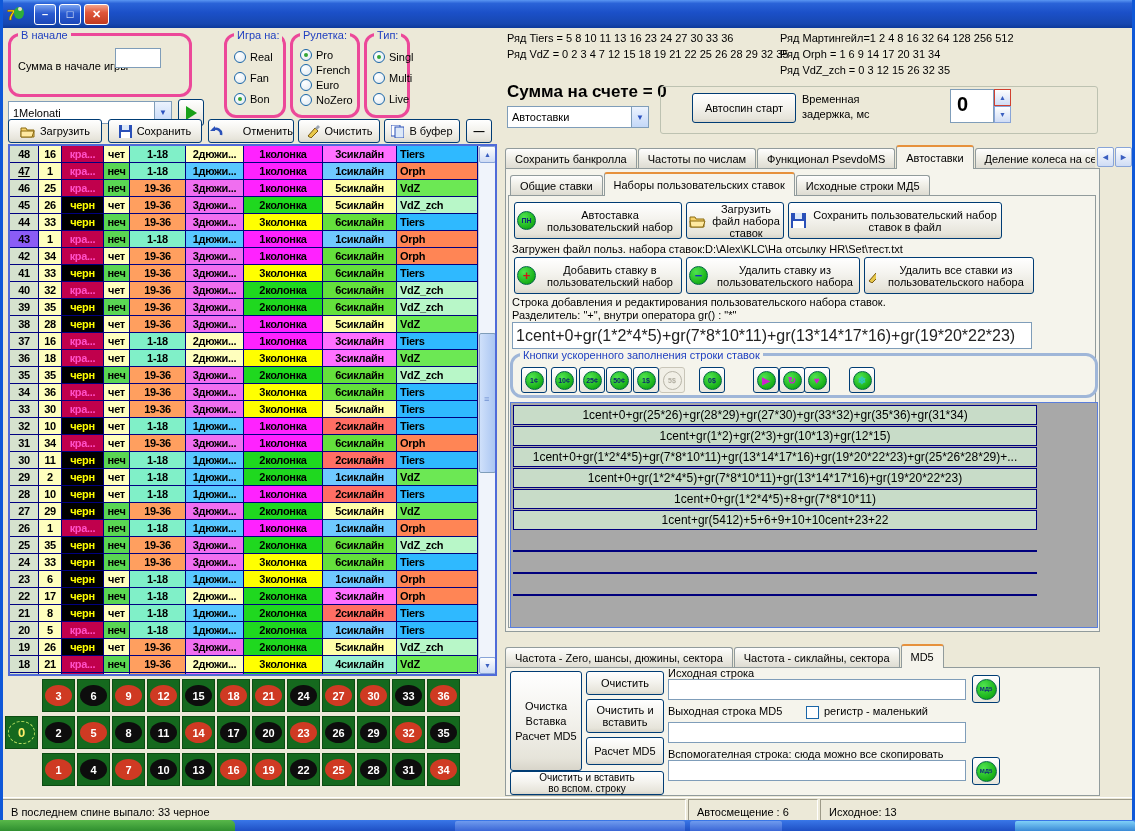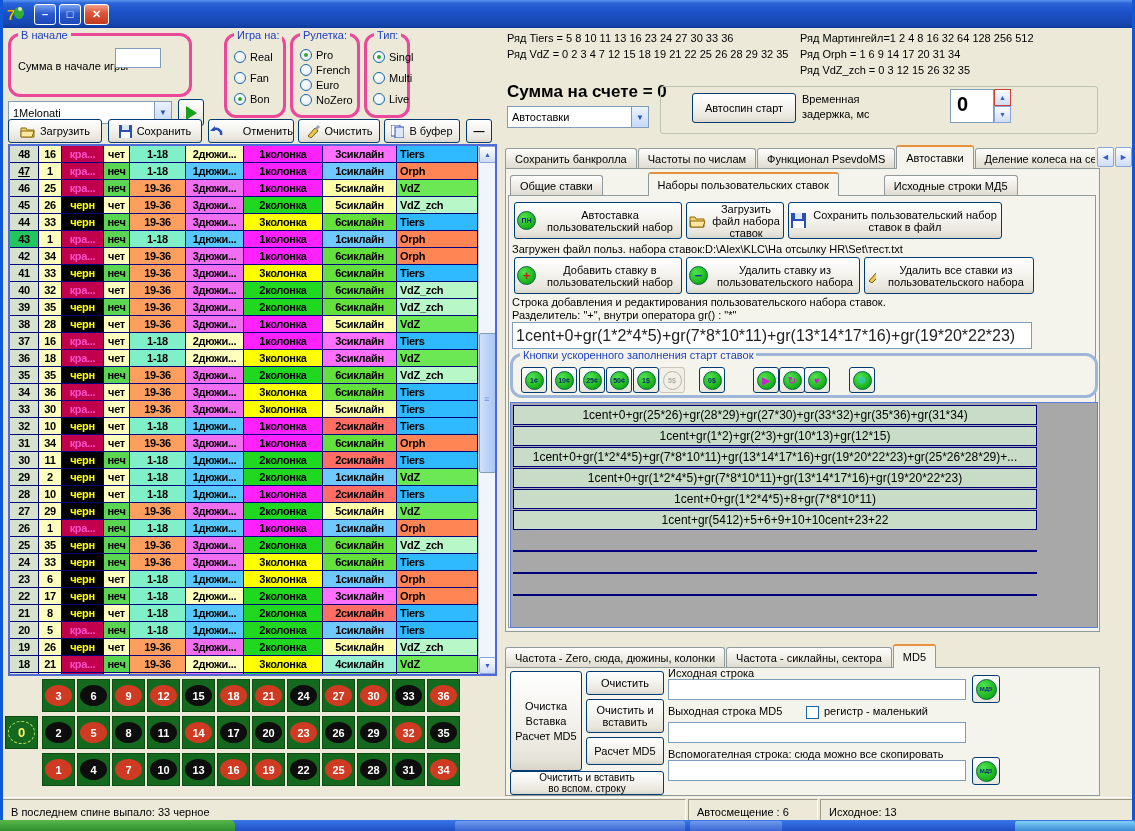--- a/index.html
+++ b/index.html
@@ -250,21 +250,21 @@
         <div class="tcell w1" style="background: rgb(255, 255, 190);">33</div>
         <div class="tcell w2" style="background: rgb(0, 0, 0); color: rgb(255, 255, 0);">черн</div>
         <div class="tcell w3" style="background: rgb(90, 214, 83);">неч</div>
         <div class="tcell w4" style="background: rgb(255, 159, 95);">19-36</div>
         <div class="tcell w5" style="background: rgb(240, 110, 240);">3дюжи...</div>
         <div class="tcell w6" style="background: rgb(255, 255, 0);">3колонка</div>
         <div class="tcell w7" style="background: rgb(100, 224, 60);">6сиклайн</div>
         <div class="tcell w8" style="background: rgb(47, 185, 255);">Tiers</div>
       </div>
       <div class="trow">
-        <div class="tcell w0" style="background: #22c55e;">43</div>
+        <div class="tcell w0" style="background: #8b5cf6;">43</div>
         <div class="tcell w1" style="background: rgb(255, 255, 190);">1</div>
         <div class="tcell w2" style="background: rgb(192, 0, 76); color: rgb(255, 80, 200);">кра...</div>
         <div class="tcell w3" style="background: rgb(90, 214, 83);">неч</div>
         <div class="tcell w4" style="background: rgb(128, 240, 200);">1-18</div>
         <div class="tcell w5" style="background: rgb(88, 200, 255);">1дюжи...</div>
         <div class="tcell w6" style="background: rgb(255, 34, 255);">1колонка</div>
         <div class="tcell w7" style="background: rgb(111, 201, 255);">1сиклайн</div>
         <div class="tcell w8" style="background: rgb(255, 133, 85);">Orph</div>
       </div>
       <div class="trow">
@@ -678,21 +678,21 @@
     </div>
   <div id="zeroCell">
       <div id="zeroRing">0</div>
     </div>
 </div>
 
 <div class="abs" style="left:507px;top:30px;">
   <div class="seriesline">Ряд Tiers = 5 8 10 11 13 16 23 24 27 30 33 36</div>
   <div class="seriesline">Ряд VdZ = 0 2 3 4 7 12 15 18 19 21 22 25 26 28 29 32 35</div>
 </div>
-<div class="abs" style="left:800px;top:30px;">
+<div class="abs" style="left:780px;top:30px;">
   <div class="seriesline">Ряд Мартингейл=1 2 4 8 16 32 64 128 256 512</div>
   <div class="seriesline">Ряд Orph = 1 6 9 14 17 20 31 34</div>
   <div class="seriesline">Ряд VdZ_zch = 0 3 12 15 26 32 35</div>
 </div>
 
 <div id="sumLabel">Сумма на счете = 0</div>
 <div class="combo" style="left:507px;top:106px;width:142px;height:22px;">
   <span class="val">Автоставки</span>
   <span class="drop">▼</span>
 </div>
@@ -710,21 +710,21 @@
     <div class="tab">Функционал PsevdoMS</div>
     <div class="tab active">Автоставки</div>
     <div class="tab">Деление колеса на сектора</div>
   </div>
 <div class="abs" style="left:1097px;top:147px;display:flex;gap:1px;">
   <div class="sbtn" style="position:static;width:17px;height:20px;font-size:9px;">◄</div>
   <div class="sbtn" style="position:static;width:17px;height:20px;font-size:9px;">►</div>
 </div>
 <div class="panel" style="left:505px;top:168px;width:595px;height:464px;"></div>
 
-<div class="tabs" style="left:510px;top:172px;width:580px;height:24px;gap:44px;">
+<div class="tabs" style="left:510px;top:172px;width:580px;height:24px;">
     <div class="tab">Общие ставки</div>
     <div class="tab active">Наборы пользовательских ставок</div>
     <div class="tab">Исходные строки МД5</div>
   </div>
 <div class="panel" style="left:508px;top:195px;width:588px;height:433px;"></div>
 
 <div class="btn abtn" style="left:514px;top:202px;width:168px;height:37px;">
   <span class="circ">ПН</span>
   <span>Автоставка пользовательский набор</span>
 </div>
@@ -760,21 +760,21 @@
       <path d="M9 4 l3 -3 l2 2 l-3 3 z" fill="#9aa4b0"></path>
     </svg>
   <span>Удалить все ставки из пользовательского набора</span>
 </div>
 
 <div class="lbl" style="left:512px;top:296px;">Строка добавления и редактирования пользовательского набора ставок.</div>
 <div class="lbl" style="left:512px;top:309px;">Разделитель: "+", внутри оператора gr() : "*"</div>
 <input class="input" style="left: 512px; top: 322px; width: 520px; height: 27px; font-size: 16px; color: rgb(34, 34, 34); padding-left: 3px;" value="1cent+0+gr(1*2*4*5)+gr(7*8*10*11)+gr(13*14*17*16)+gr(19*20*22*23)">
 
 <div class="gb" style="left:510px;top:353px;width:588px;height:45px;border-color:#9fb6d8;">
-  <span class="legend" style="background:#f5f4ec;">Кнопки ускоренного заполнения старт ставок</span>
+  <span class="legend" style="background:#f5f4ec;">Кнопки ускоренного заполнения строки ставок</span>
   <div>
       <div class="coinbtn" style="left: 8px;">
         <div class="coin">1¢</div>
       </div>
       <div class="coinbtn" style="left: 38px;">
         <div class="coin">10¢</div>
       </div>
       <div class="coinbtn" style="left: 66px;">
         <div class="coin">25¢</div>
       </div>
@@ -819,21 +819,21 @@
     <div class="bet-row">1cent+0+gr(1*2*4*5)+gr(7*8*10*11)+gr(13*14*17*16)+gr(19*20*22*23)+gr(25*26*28*29)+...</div>
     <div class="bet-row">1cent+0+gr(1*2*4*5)+gr(7*8*10*11)+gr(13*14*17*16)+gr(19*20*22*23)</div>
     <div class="bet-row">1cent+0+gr(1*2*4*5)+8+gr(7*8*10*11)</div>
     <div class="bet-row">1cent+gr(5412)+5+6+9+10+10cent+23+22</div>
     <div class="bet-row empty"></div>
     <div class="bet-row empty"></div>
     <div class="bet-row empty"></div>
   </div>
 
 <div class="tabs" style="left:505px;top:644px;width:595px;height:24px;">
-    <div class="tab">Частота - Zero, сюда, дюжины, колонки</div>
+    <div class="tab">Частота - Zero, шансы, дюжины, сектора</div>
     <div class="tab">Частота - сиклайны, сектора</div>
     <div class="tab active">MD5</div>
   </div>
 <div class="panel" style="left:505px;top:667px;width:595px;height:129px;"></div>
 
 <div class="btn pre" style="left:510px;top:671px;width:72px;height:100px;line-height:15px;">Очистка
 Вставка
 Расчет MD5</div>
 <div class="btn" style="left:586px;top:671px;width:78px;height:24px;">Очистить</div>
 <div class="btn pre" style="left:586px;top:699px;width:78px;height:34px;">Очистить и

